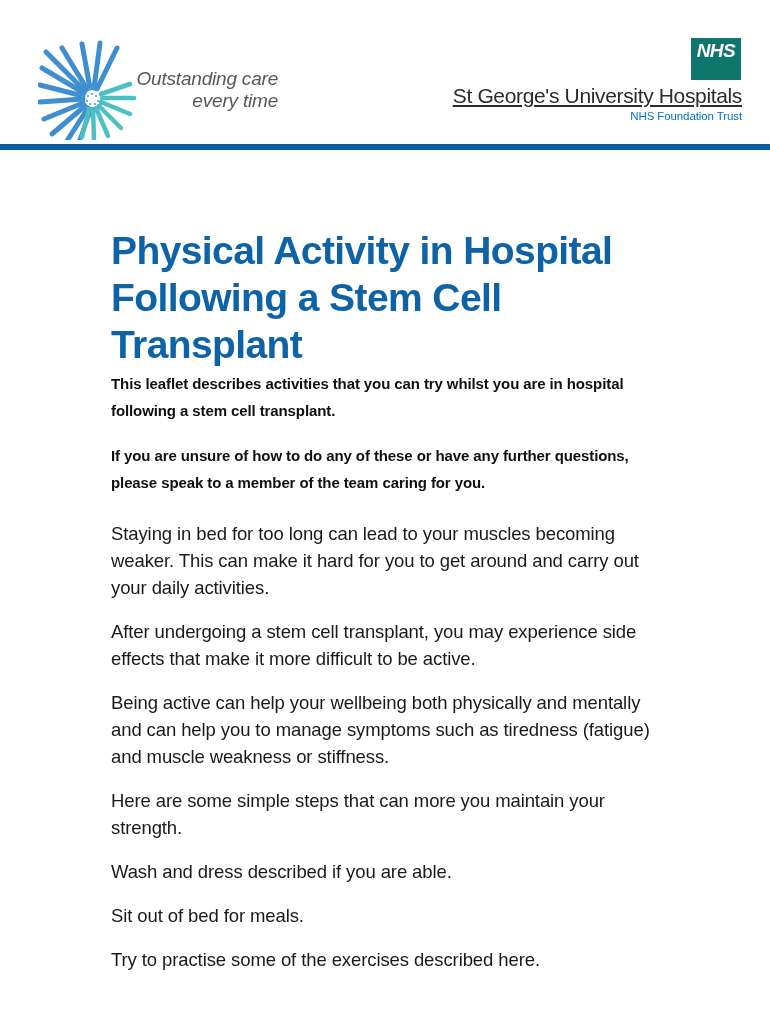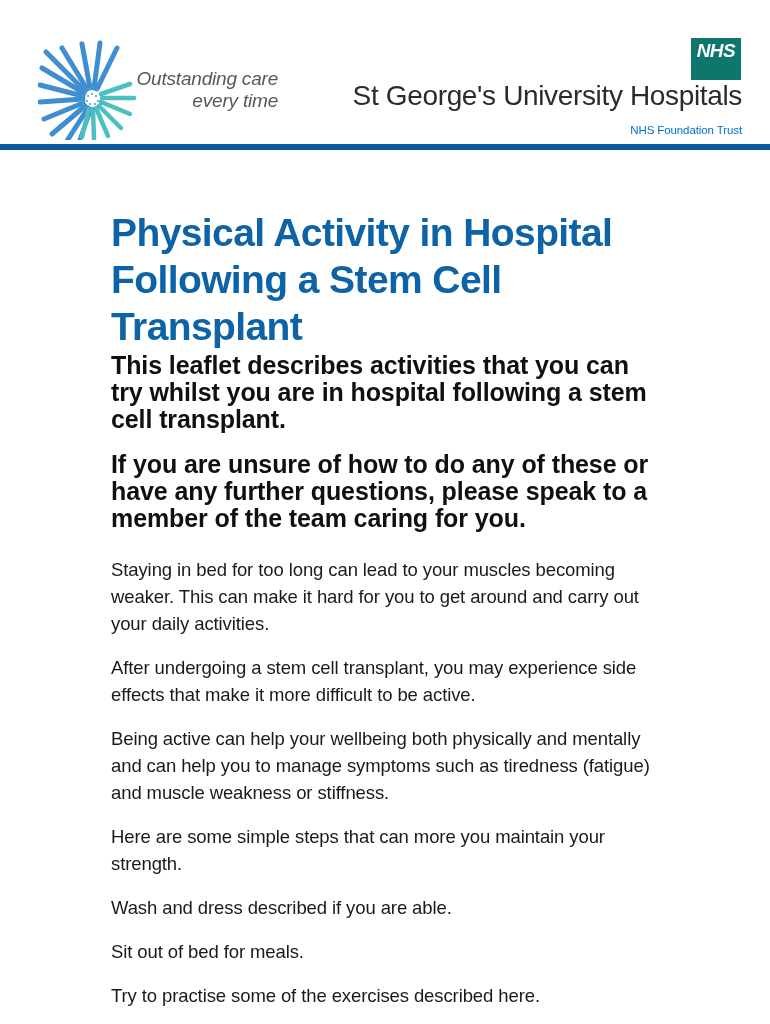--- a/index.html
+++ b/index.html
@@ -63,27 +63,28 @@
     font-style: italic;
     font-size: 19px;
     line-height: 19px;
     letter-spacing: -0.6px;
     padding: 3px 6px 20px 6px;
     margin-right: 1px;
   }
   .trust-name {
     margin-top: 3px;
     color: #2b2b2b;
-    font-size: 28px;
+    font-size: 21px;
     line-height: 25px;
     letter-spacing: -0.35px;
     white-space: nowrap;
+    text-decoration: underline;
   }
   .trust-sub {
-    margin-top: 15px;
+    margin-top: 1px;
     color: #0072ce;
     font-size: 11.5px;
     line-height: 14px;
     letter-spacing: -0.1px;
     white-space: nowrap;
   }
 
   .header-rule {
     position: absolute;
     left: 0;
@@ -100,27 +101,27 @@
     top: 209px;
     width: 552px;
   }
 
   .doc-title {
     color: #0d63a5;
     font-size: 39px;
     line-height: 47px;
     font-weight: bold;
     letter-spacing: -0.6px;
-    margin: 0 0 2px 0;
+    margin: 18px 0 2px 0;
   }
 
   .lead {
     color: #101010;
     font-weight: bold;
-    font-size: 25px;
+    font-size: 15px;
     line-height: 27px;
     letter-spacing: -0.1px;
     margin: 0 0 18px 0;
   }
   .lead:last-of-type { margin-bottom: 0; }
 
   .para {
     color: #1a1a1a;
     font-size: 18.5px;
     line-height: 27px;

